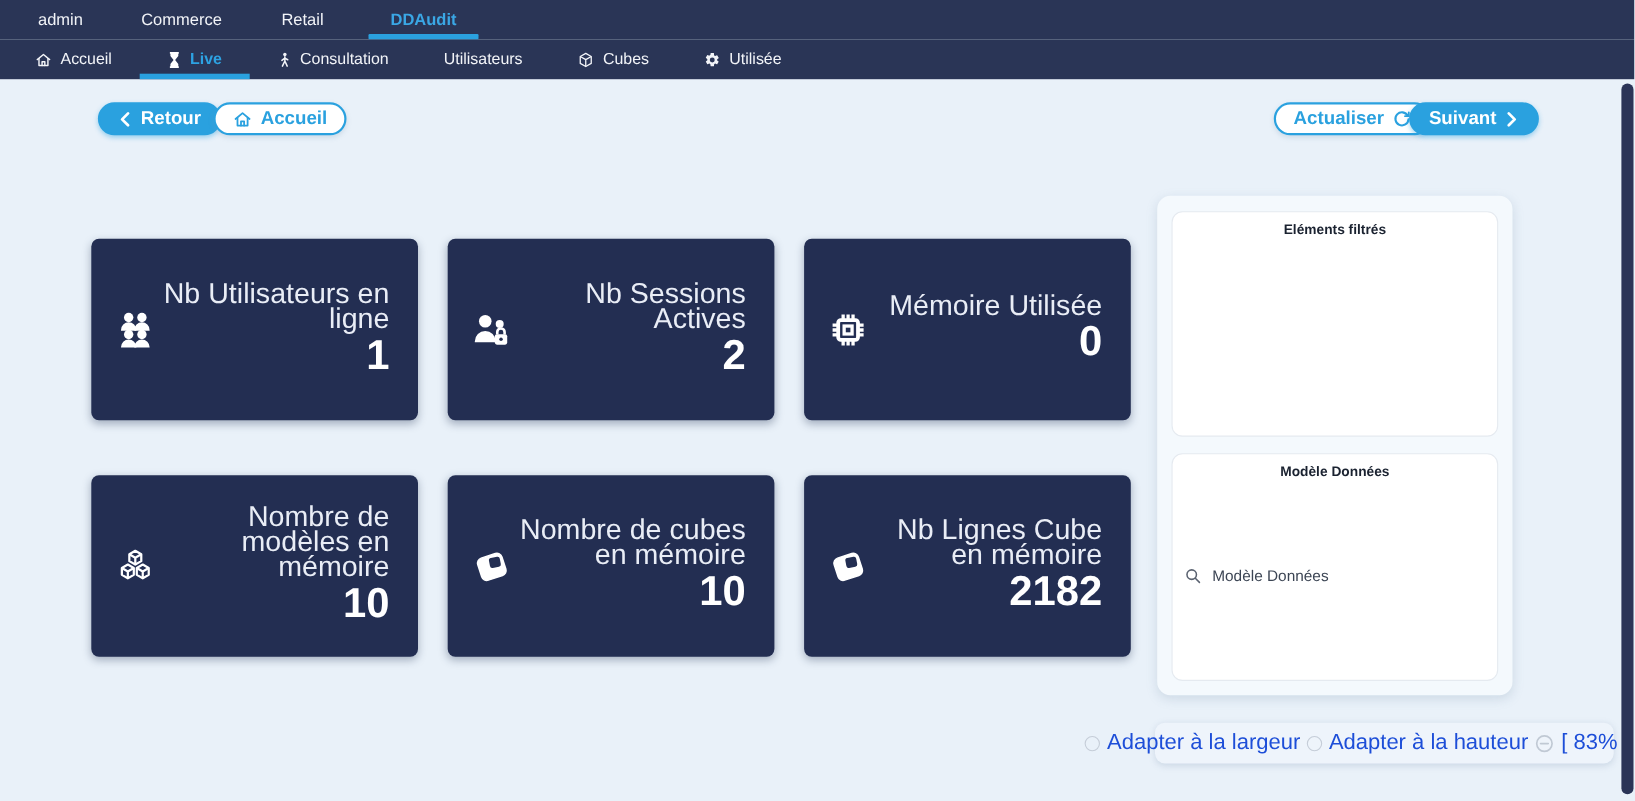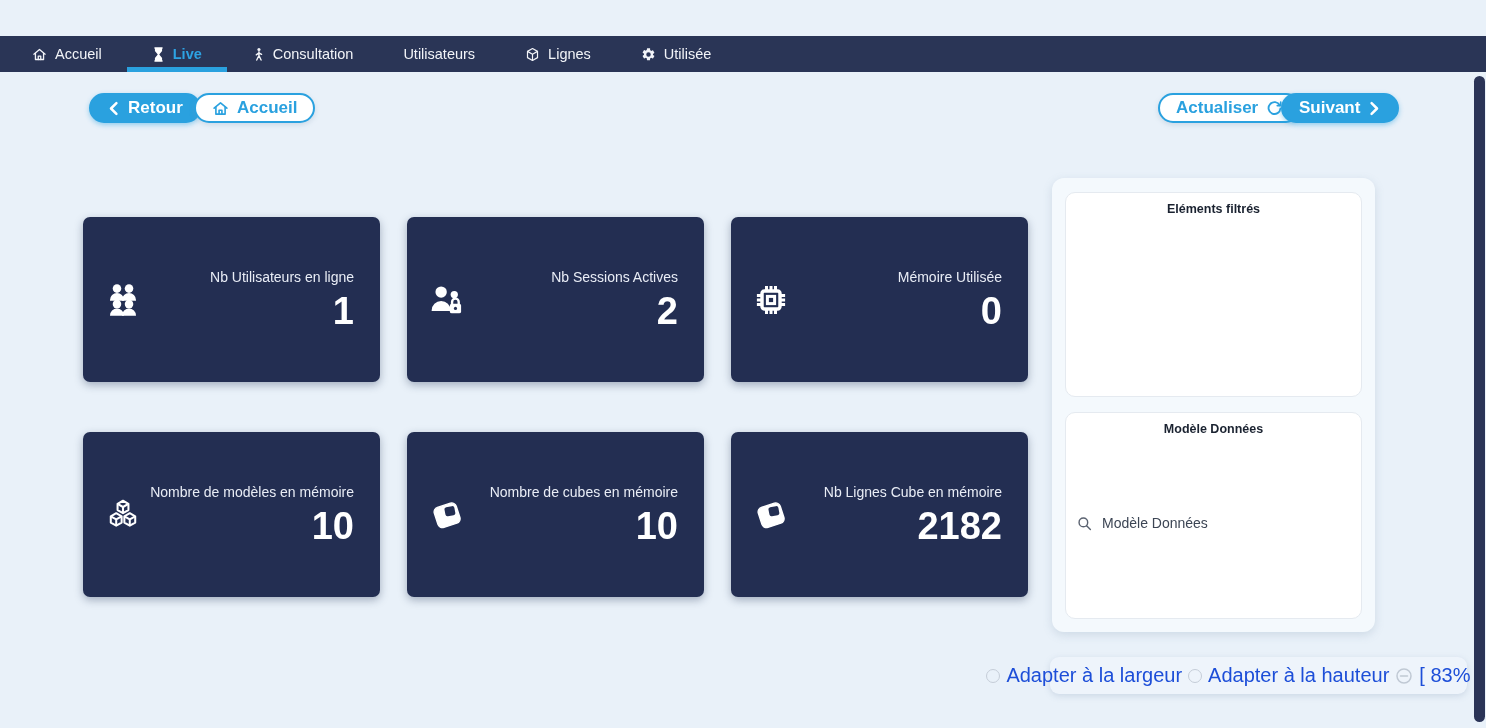--- a/index.html
+++ b/index.html
@@ -36,21 +36,21 @@
   #btn-next { left:1281px; top:93px; }
 
   
   .cards { position:absolute; left:83px; top:217px; width:945px;
            display:grid; grid-template-columns:repeat(3,297px); grid-auto-rows:165px;
            column-gap:27px; row-gap:50px; }
   .card { background:#232e52; border-radius:7px; box-shadow:0 3px 8px rgba(30,45,80,.35);
           display:flex; align-items:center; padding:0 26px 0 20px; }
   .card-icon { flex:none; width:40px; display:flex; justify-content:center; }
   .card-text { margin-left:auto; text-align:right; max-width:212px; }
-  .card-title { color:#e9edf6; font-size:14px; line-height:23px; }
+  .card-title { color:#e9edf6; font-size:26px; line-height:23px; }
   .card-value { color:#ffffff; font-size:38px; font-weight:bold; line-height:44px; }
 
   
   .side-panel { position:absolute; left:1052px; top:178px; width:323px; height:454px;
                 background:#f4f9fd; border-radius:12px; box-shadow:0 3px 10px rgba(110,135,165,.22);
                 padding:14px 13px; }
   .panel-card { background:#ffffff; border:1px solid #e5eaf0; border-radius:10px; width:100%; }
   .panel-card.first { height:205px; margin-bottom:15px; }
   .panel-card.second { height:207px; }
   .panel-title { text-align:center; font-size:12.5px; font-weight:bold; color:#1a2230; padding-top:9px; }
@@ -68,20 +68,35 @@
 
   
   .scrollbar { position:absolute; right:1px; top:76px; width:11px; height:646px;
                background:#2b3457; border-radius:6px; cursor:pointer; }
 </style>
 </head>
 <body>
 
 <div class="page">
 
+  <div class="nav-top">
+    <div class="tab">
+      <span>admin</span>
+    </div>
+    <div class="tab">
+      <span>Commerce</span>
+    </div>
+    <div class="tab">
+      <span>Retail</span>
+    </div>
+    <div class="tab active">
+      <span>DDAudit</span>
+      <div class="underline"></div>
+    </div>
+  </div>
 
   <div class="nav-sub">
     <div class="sub-item">
       <svg width="15" height="15" viewBox="0 0 24 24" fill="none" stroke="#f2f4f8" stroke-width="2.1" stroke-linecap="round" stroke-linejoin="round">
         <path d="M3 11.5 12 4l9 7.5"></path>
           <path d="M5.5 10.2V20h13v-9.8"></path>
           <path d="M10 20v-5.5h4V20"></path>
       </svg>
       <span>Accueil</span>
     </div>
@@ -100,21 +115,21 @@
       <span>Consultation</span>
     </div>
     <div class="sub-item">
       <span>Utilisateurs</span>
     </div>
     <div class="sub-item">
       <svg width="15" height="15" viewBox="0 0 24 24" fill="none" stroke="#f2f4f8" stroke-width="1.9" stroke-linejoin="round">
         <path d="M12 2.5 20 7v10l-8 4.5L4 17V7z"></path>
           <path d="M4 7l8 4.5L20 7M12 11.5V21.5"></path>
       </svg>
-      <span>Lignes</span>
+      <span>Cubes</span>
     </div>
     <div class="sub-item">
       <svg width="15" height="15" viewBox="0 0 24 24" fill="#f2f4f8">
         <path d="M19.14 12.94a7 7 0 0 0 .06-.94 7 7 0 0 0-.06-.94l2.03-1.58a.49.49 0 0 0 .12-.62l-1.92-3.32a.49.49 0 0 0-.6-.22l-2.39 1a7.2 7.2 0 0 0-1.62-.94l-.36-2.54A.48.48 0 0 0 13.92 2h-3.84a.48.48 0 0 0-.48.41l-.36 2.54a7.2 7.2 0 0 0-1.62.94l-2.39-1a.49.49 0 0 0-.6.22L2.71 8.43a.49.49 0 0 0 .12.62l2.03 1.58a7 7 0 0 0-.06.94 7 7 0 0 0 .06.94l-2.03 1.58a.49.49 0 0 0-.12.62l1.92 3.32a.49.49 0 0 0 .6.22l2.39-1a7.2 7.2 0 0 0 1.62.94l.36 2.54a.48.48 0 0 0 .48.41h3.84a.48.48 0 0 0 .48-.41l.36-2.54a7.2 7.2 0 0 0 1.62-.94l2.39 1a.49.49 0 0 0 .6-.22l1.92-3.32a.49.49 0 0 0-.12-.62zM12 15.6A3.6 3.6 0 1 1 15.6 12 3.6 3.6 0 0 1 12 15.6z"></path>
       </svg>
       <span>Utilisée</span>
     </div>
   </div>
 
   <div class="btn filled" id="btn-back">

